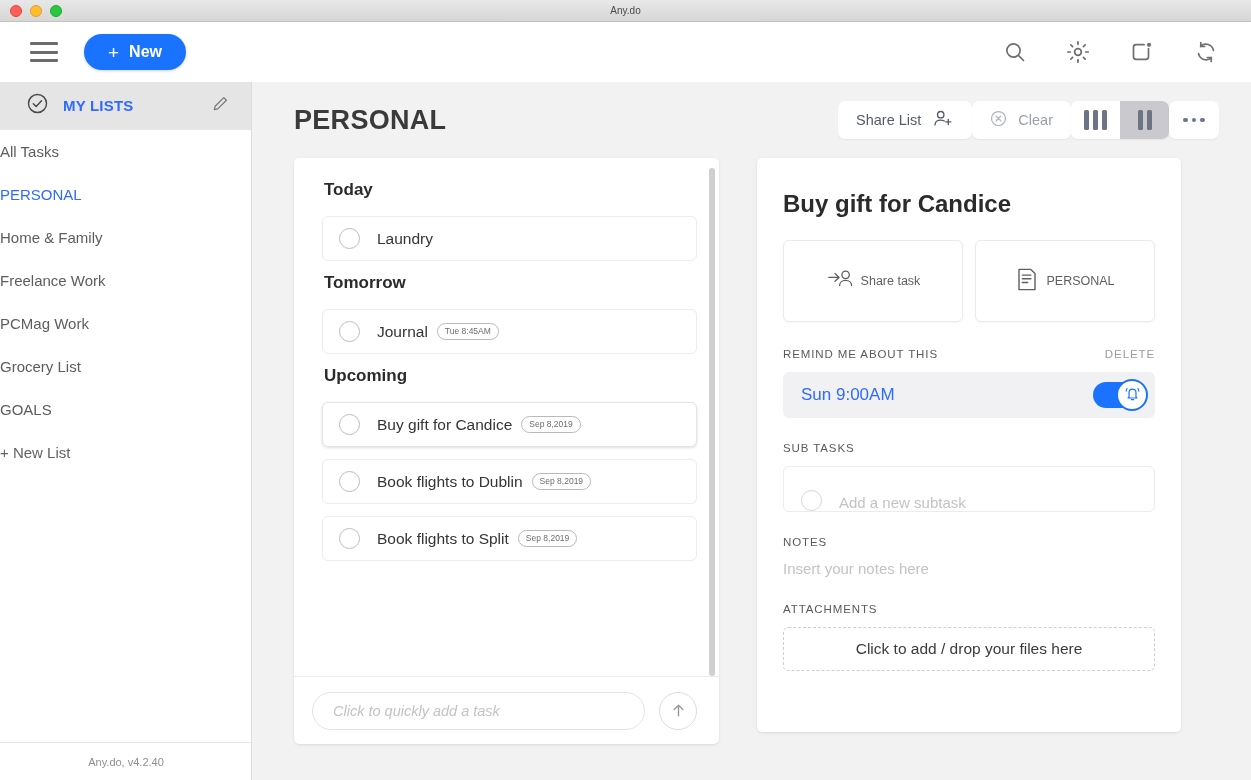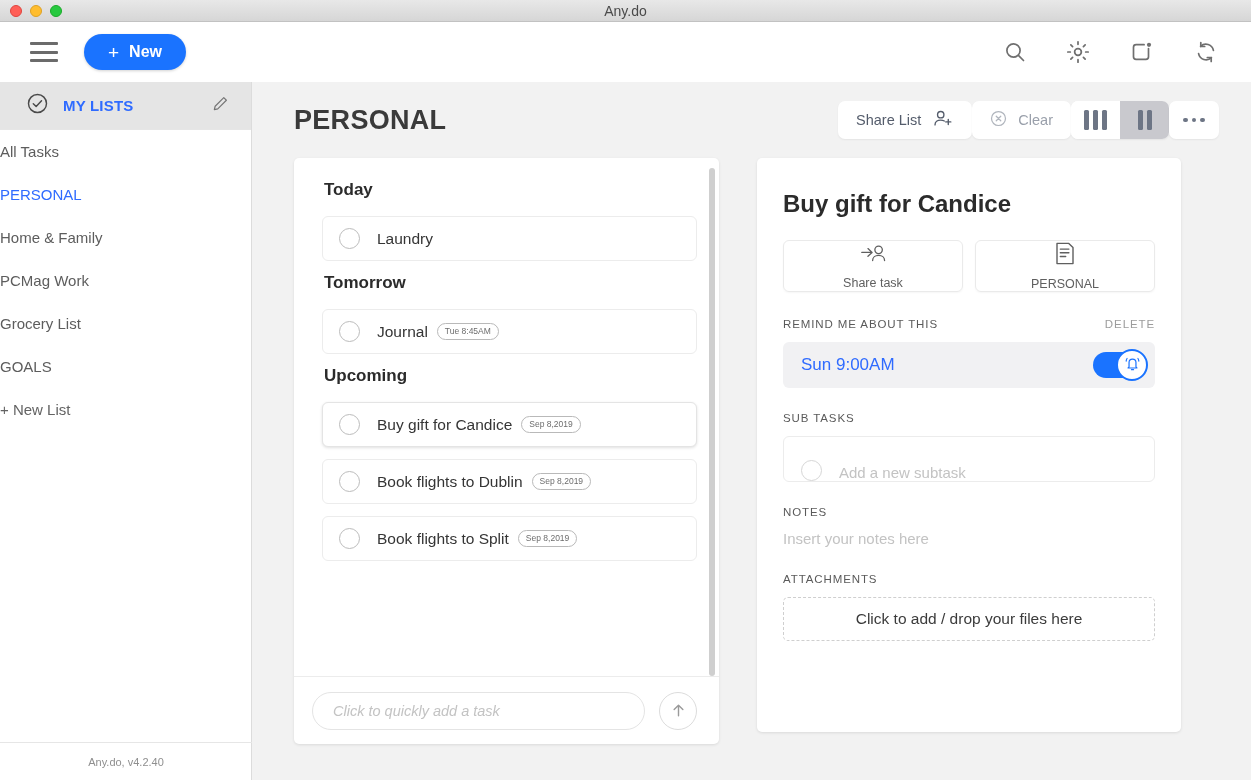--- a/index.html
+++ b/index.html
@@ -23,21 +23,21 @@
     border-bottom: 1px solid #c2c2c2;
     display: flex; align-items: center;
   }
   .traffic { display: flex; gap: 8px; margin-left: 10px; }
   .dot { width: 12px; height: 12px; border-radius: 50%; }
   .dot.close { background: #ff5f57; border: 1px solid #e0443e; }
   .dot.min   { background: #ffbd2e; border: 1px solid #dea123; }
   .dot.max   { background: #28c940; border: 1px solid #1aab29; }
   .title-text {
     position: absolute; left: 0; right: 0; text-align: center;
-    font-size: 14px; color: #4a4a4a;
+    font-size: 10px; color: #4a4a4a;
   }
 
   
   .toolbar {
     position: absolute; top: 22px; left: 0;
     width: 1251px; height: 60px;
     background: #ffffff;
     display: flex; align-items: center;
   }
   .hamburger {
@@ -231,23 +231,23 @@
     background: #ffffff; border-radius: 5px;
     box-shadow: 0 1px 3px rgba(0,0,0,0.10);
     padding: 32px 26px 0 26px;
   }
   .detail-title {
     font-size: 24px; font-weight: bold; color: #2b2b2b;
     margin-bottom: 22px;
   }
   .detail-cards { display: flex; gap: 12px; margin-bottom: 26px; }
   .detail-card {
-    flex: 1; height: 52px;
+    flex: 1; height: 82px;
     border: 1px solid #eaeaea; border-radius: 6px;
-    display: flex; flex-direction: column;
+    display: flex; flex-direction: row;
     align-items: center; justify-content: center; gap: 7px;
     cursor: pointer;
     box-shadow: 0 1px 2px rgba(0,0,0,0.04);
   }
   .detail-card-label { font-size: 12.5px; color: #5f5f5f; }
   .sec-head {
     display: flex; align-items: center;
     font-size: 11.5px; color: #5a5a5a;
     letter-spacing: 0.9px; margin-bottom: 12px;
   }
@@ -363,20 +363,23 @@
       <div class="list-item">
         <span>All Tasks</span>
       </div>
       <div class="list-item active">
         <span>PERSONAL</span>
       </div>
       <div class="list-item">
         <span>Home &amp; Family</span>
       </div>
       <div class="list-item">
+        <span>Freelance Work</span>
+      </div>
+      <div class="list-item">
         <span>PCMag Work</span>
       </div>
       <div class="list-item">
         <span>Grocery List</span>
       </div>
       <div class="list-item">
         <span>GOALS</span>
       </div>
       <div class="list-item newlist">
         <span>+ New List</span>

